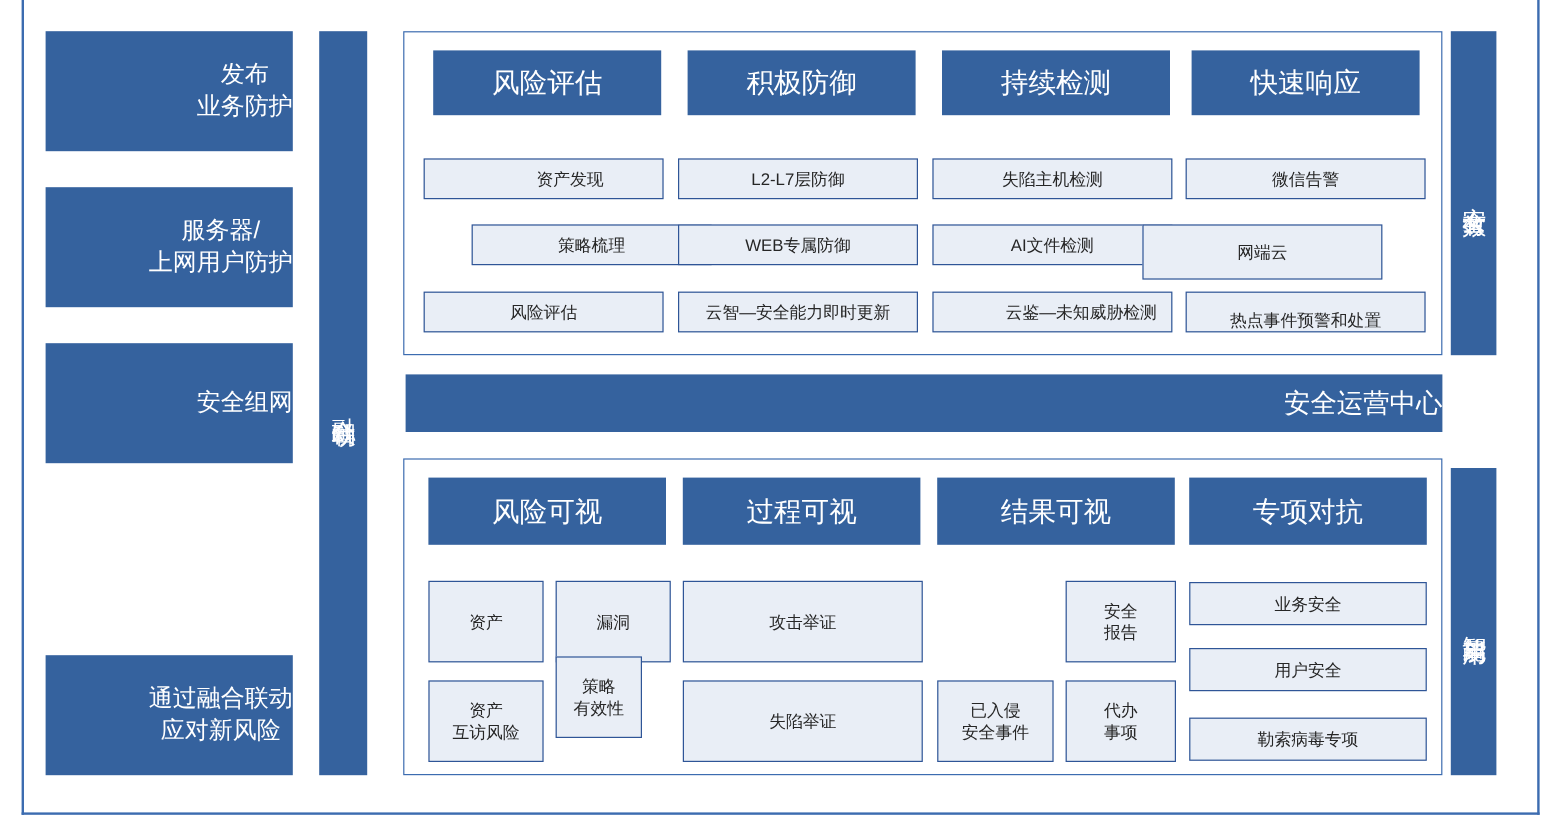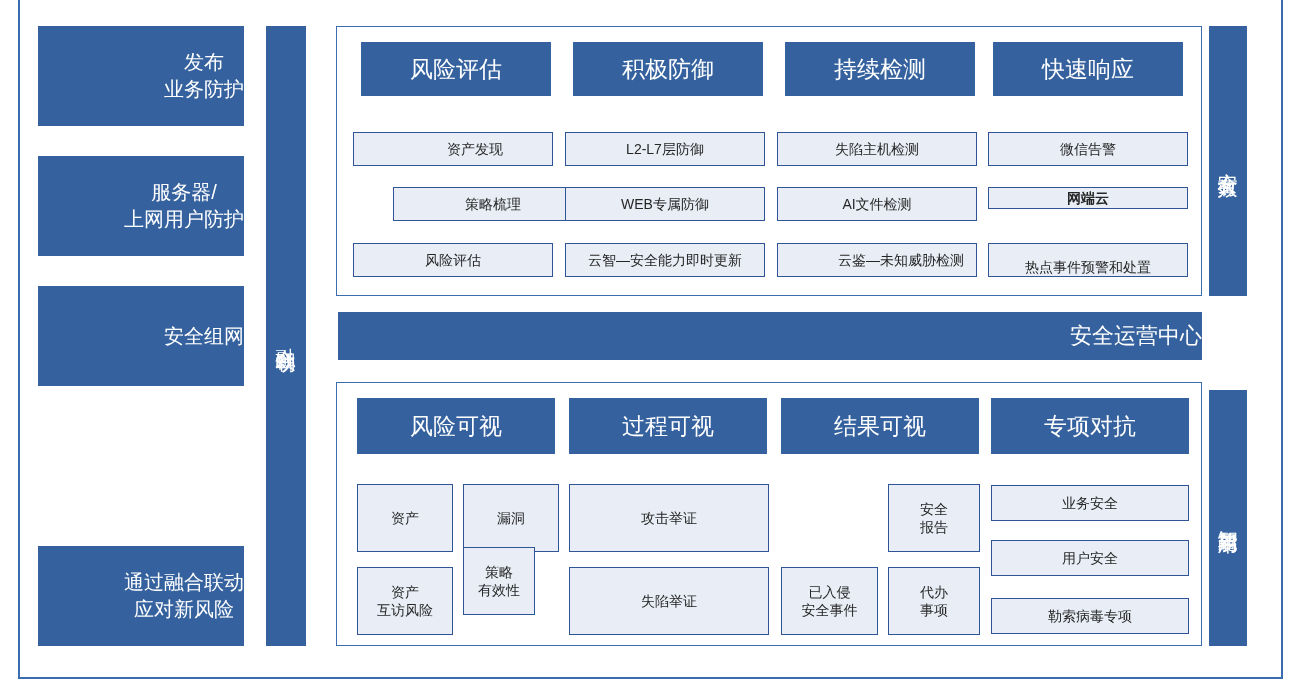--- a/index.html
+++ b/index.html
@@ -226,21 +226,21 @@
   <div class="item-box" style="left:777px; top:187px; width:200px; height:34px;">
     <span>AI文件检测</span>
   </div>
   <div class="item-box" style="left:777px; top:243px; width:200px; height:34px;padding-left:48px;">
     <span>云鉴—未知威胁检测</span>
   </div>
 
   <div class="item-box" style="left:988px; top:132px; width:200px; height:34px;">
     <span>微信告警</span>
   </div>
-  <div class="item-box" style="left:988px; top:187px; width:200px; height:22px;font-weight:bold;">
+  <div class="item-box" style="left:952px; top:187px; width:200px; height:46px;">
     <span>网端云</span>
   </div>
   <div class="item-box" style="left:988px; top:243px; width:200px; height:34px;align-items:flex-end;">
     <span>热点事件预警和处置</span>
   </div>
 
   <div class="blue-block" id="soc-band">
     <span>安全运营中心</span>
   </div>
 

